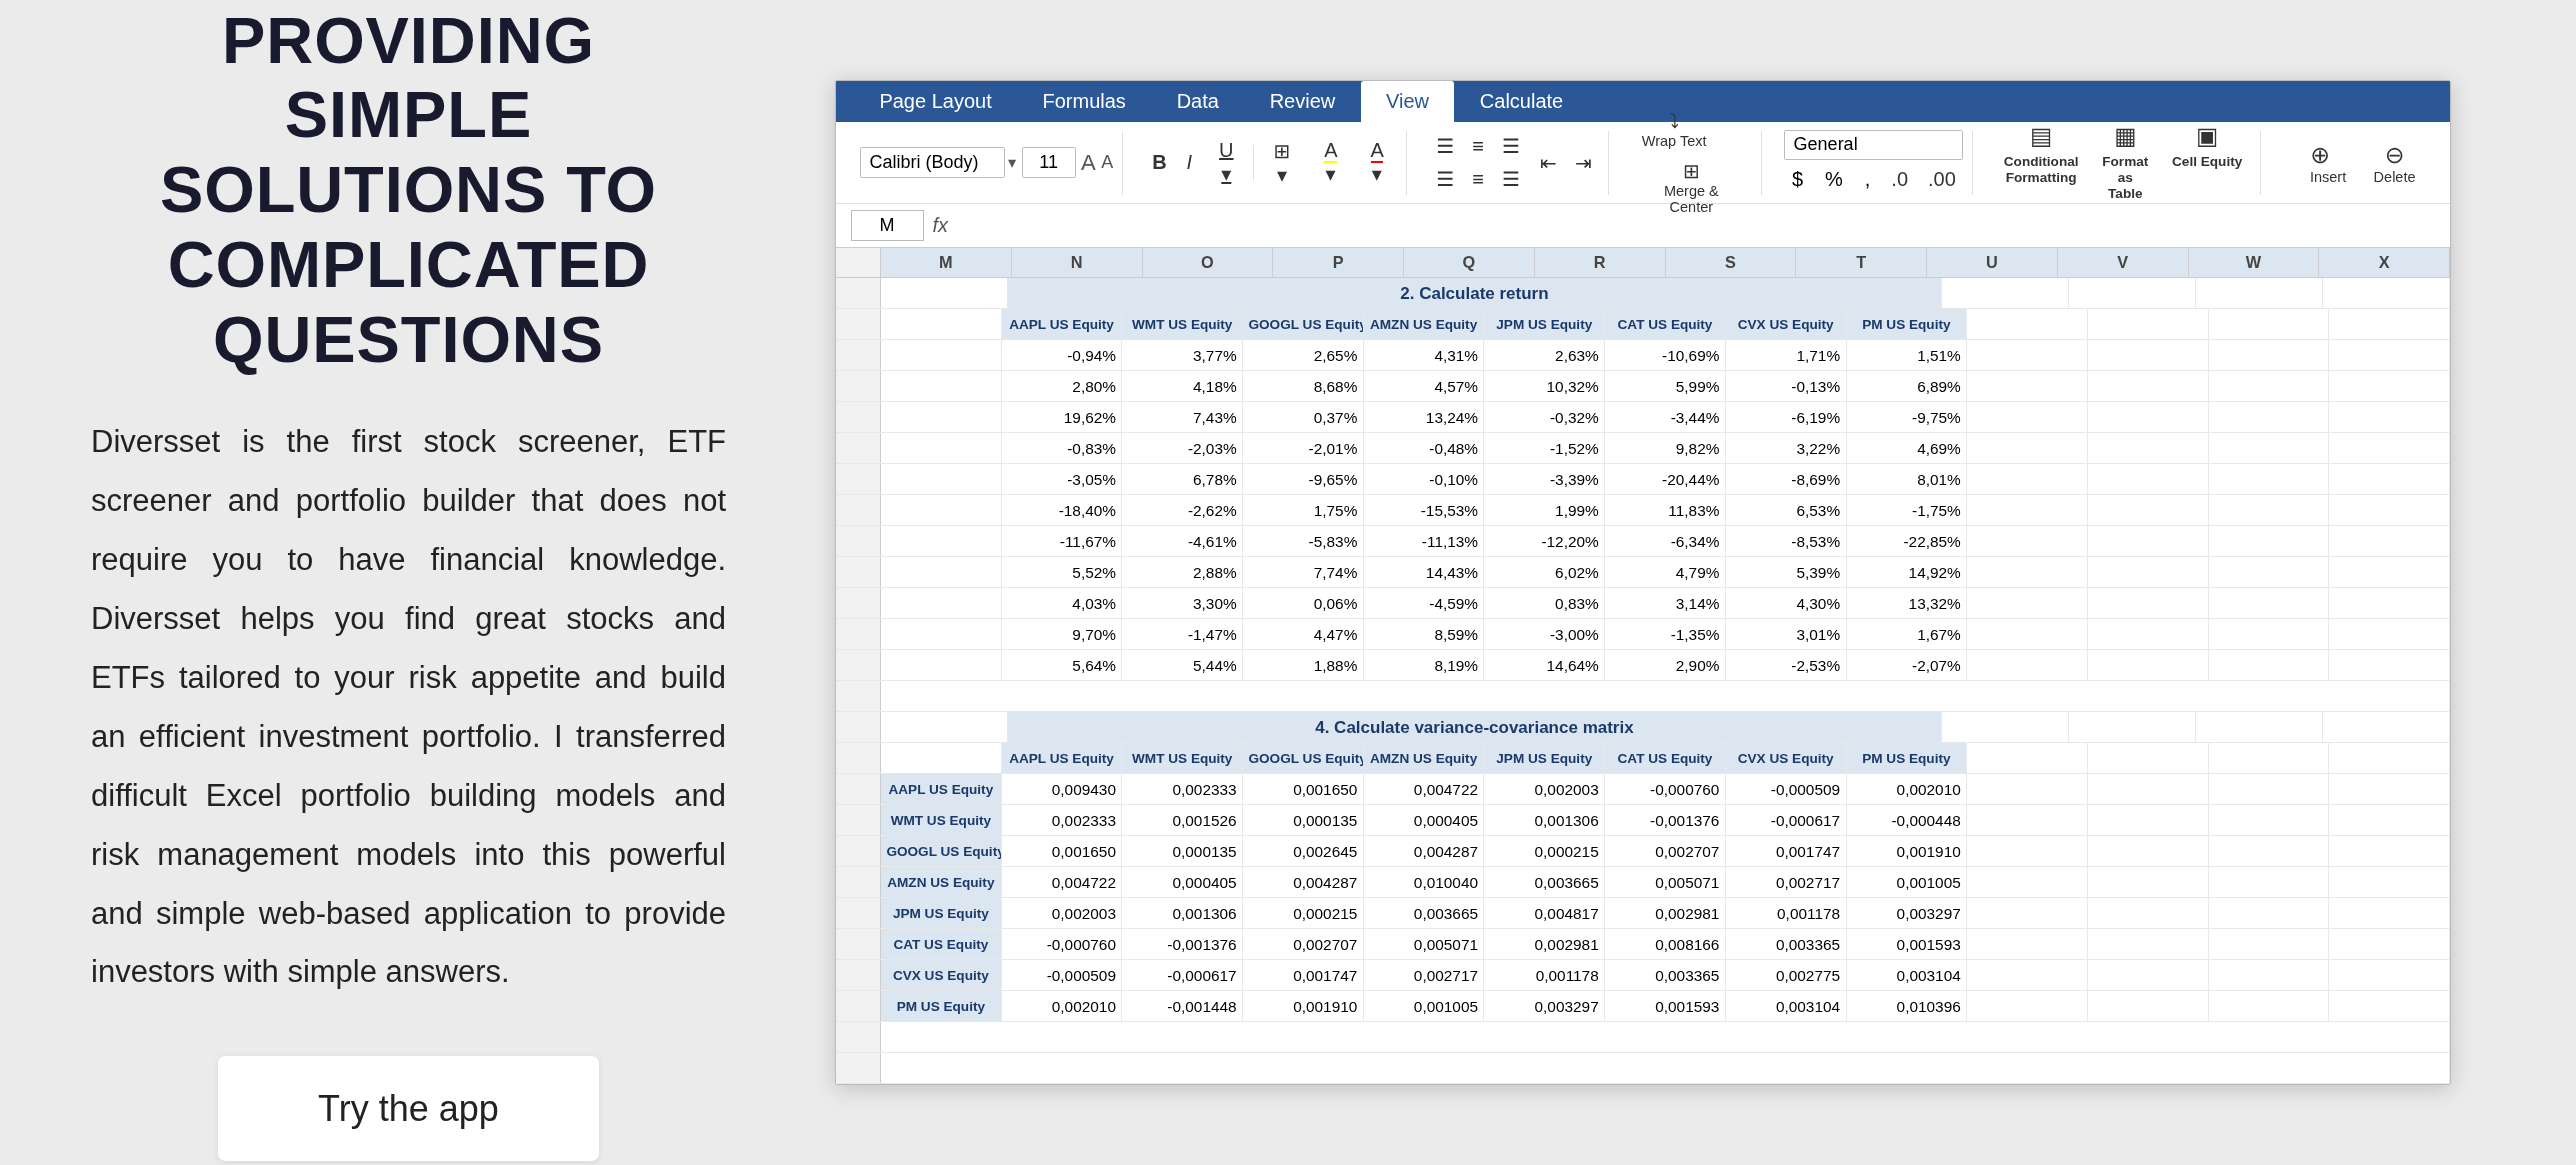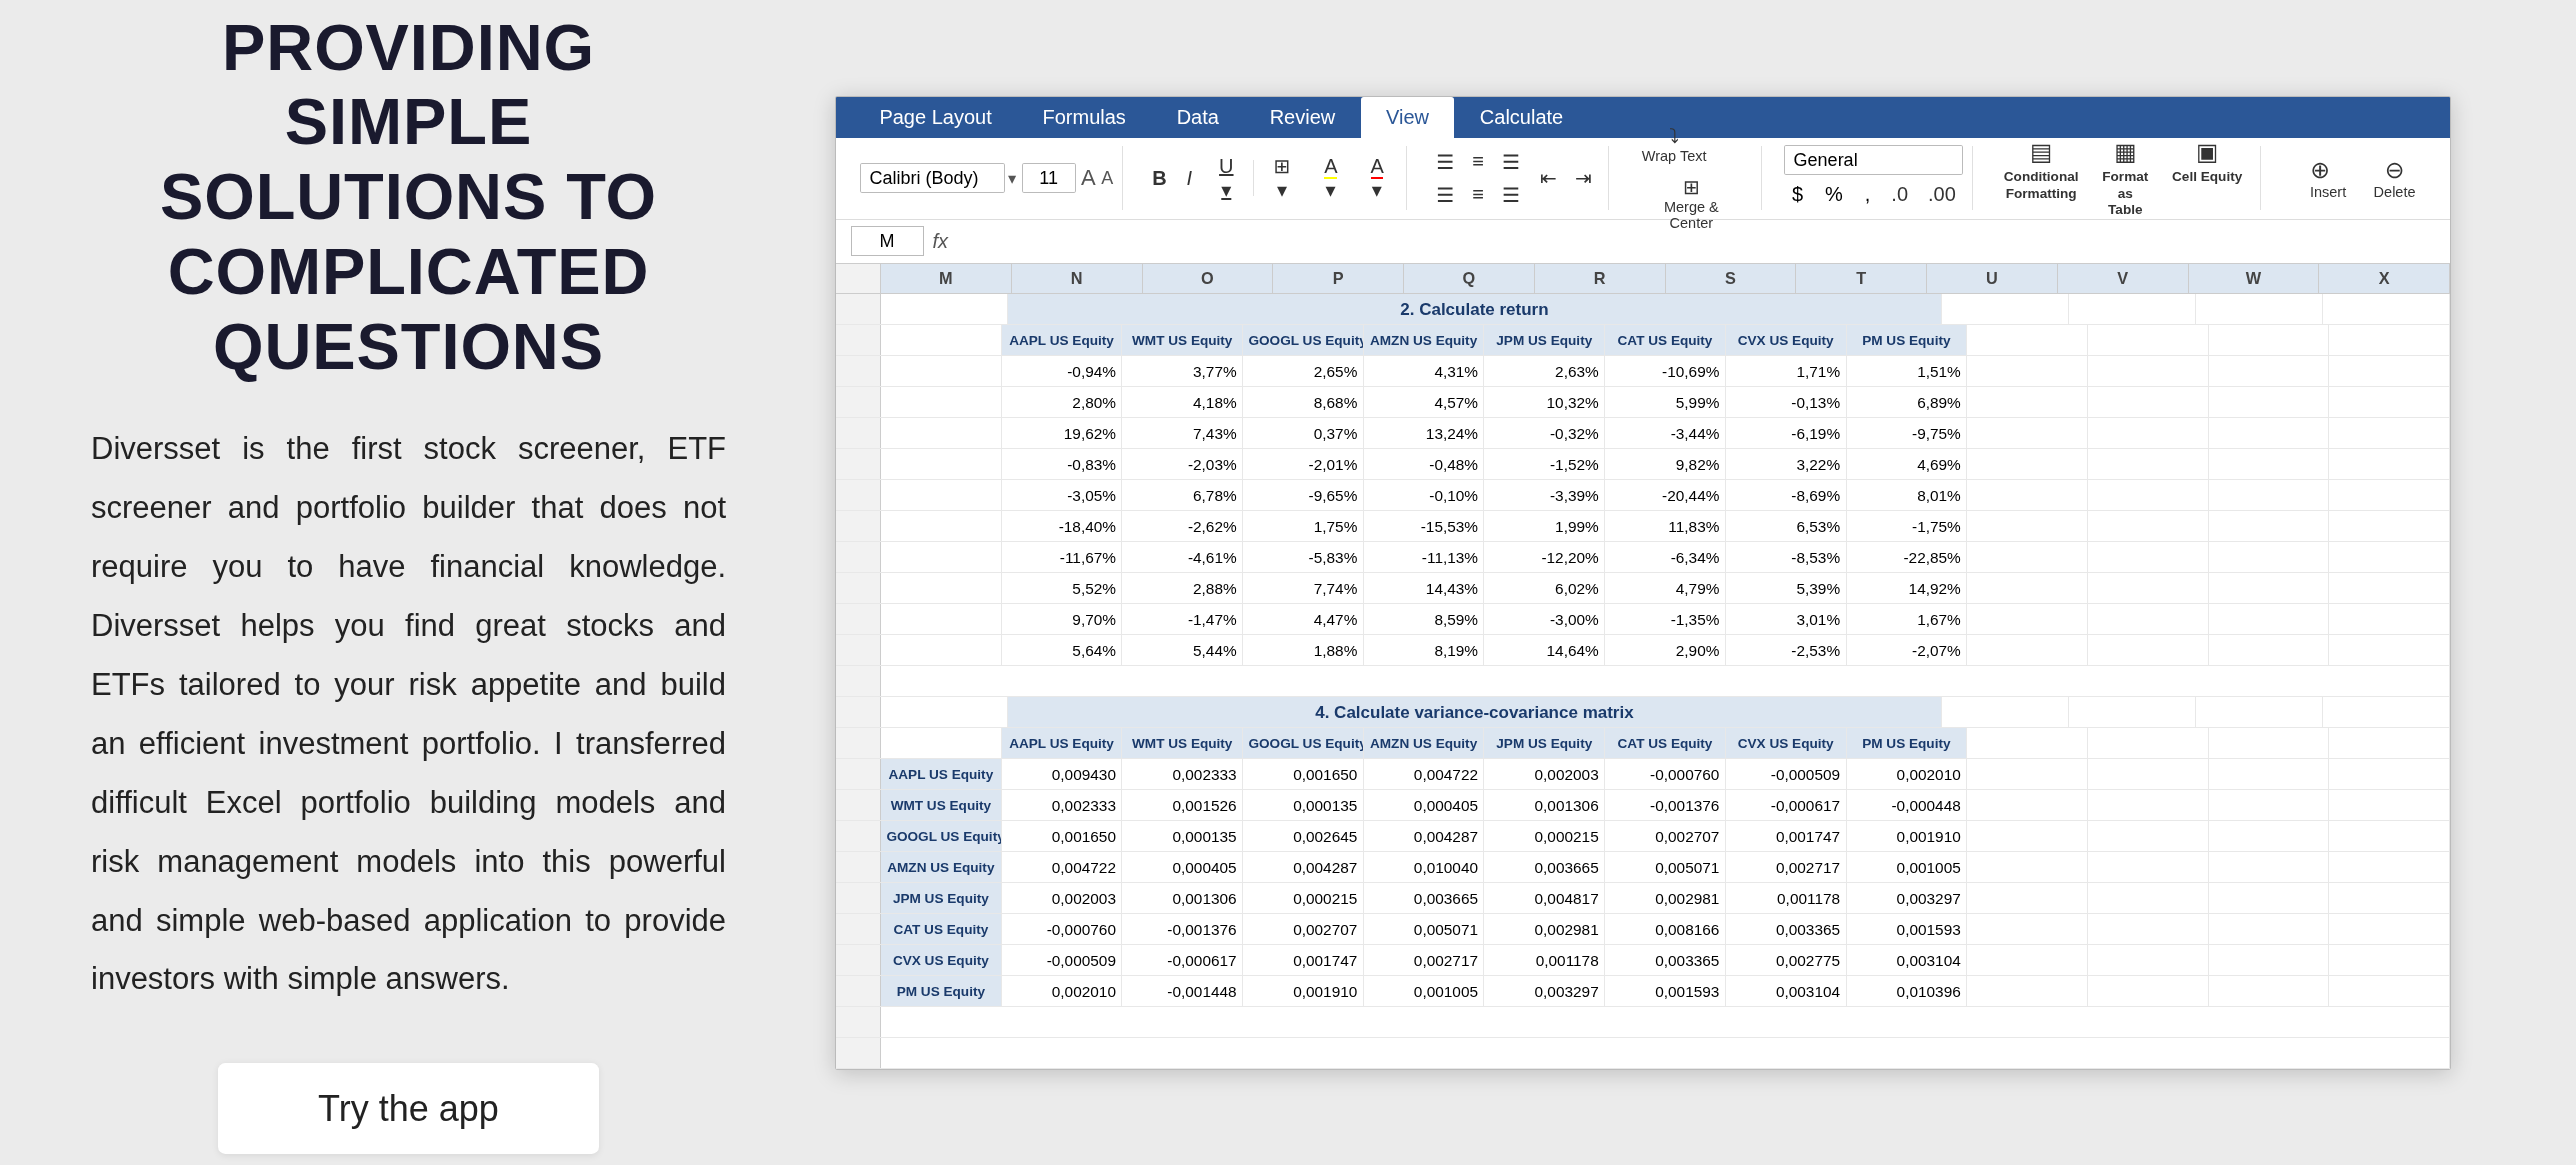--- a/index.html
+++ b/index.html
@@ -49,21 +49,21 @@
       font-size: 31px;
       color: #222;
       line-height: 1.9;
       text-align: justify;
       font-weight: 400;
     }
 
     .try-app-btn {
       display: block;
       width: 381px;
-      height: 91px;
+      height: 105px;
       background: #fff;
       border: none;
       border-radius: 7.3px;
       font-size: 36px;
       font-weight: 500;
       color: #222;
       cursor: pointer;
       text-align: center;
       line-height: 91px;
       box-shadow: 0 1.8px 7.3px rgba(0,0,0,0.08);
@@ -684,20 +684,36 @@
           <div class="grid-cell">5,39%</div>
           <div class="grid-cell">14,92%</div>
           <div class="grid-cell empty"></div>
           <div class="grid-cell empty"></div>
           <div class="grid-cell empty"></div>
           <div class="grid-cell empty"></div>
         </div>
         <div class="grid-row">
           <div class="row-num"></div>
           <div class="grid-cell empty"></div>
+          <div class="grid-cell">4,03%</div>
+          <div class="grid-cell">3,30%</div>
+          <div class="grid-cell">0,06%</div>
+          <div class="grid-cell">-4,59%</div>
+          <div class="grid-cell">0,83%</div>
+          <div class="grid-cell">3,14%</div>
+          <div class="grid-cell">4,30%</div>
+          <div class="grid-cell">13,32%</div>
+          <div class="grid-cell empty"></div>
+          <div class="grid-cell empty"></div>
+          <div class="grid-cell empty"></div>
+          <div class="grid-cell empty"></div>
+        </div>
+        <div class="grid-row">
+          <div class="row-num"></div>
+          <div class="grid-cell empty"></div>
           <div class="grid-cell">9,70%</div>
           <div class="grid-cell">-1,47%</div>
           <div class="grid-cell">4,47%</div>
           <div class="grid-cell">8,59%</div>
           <div class="grid-cell">-3,00%</div>
           <div class="grid-cell">-1,35%</div>
           <div class="grid-cell">3,01%</div>
           <div class="grid-cell">1,67%</div>
           <div class="grid-cell empty"></div>
           <div class="grid-cell empty"></div>

